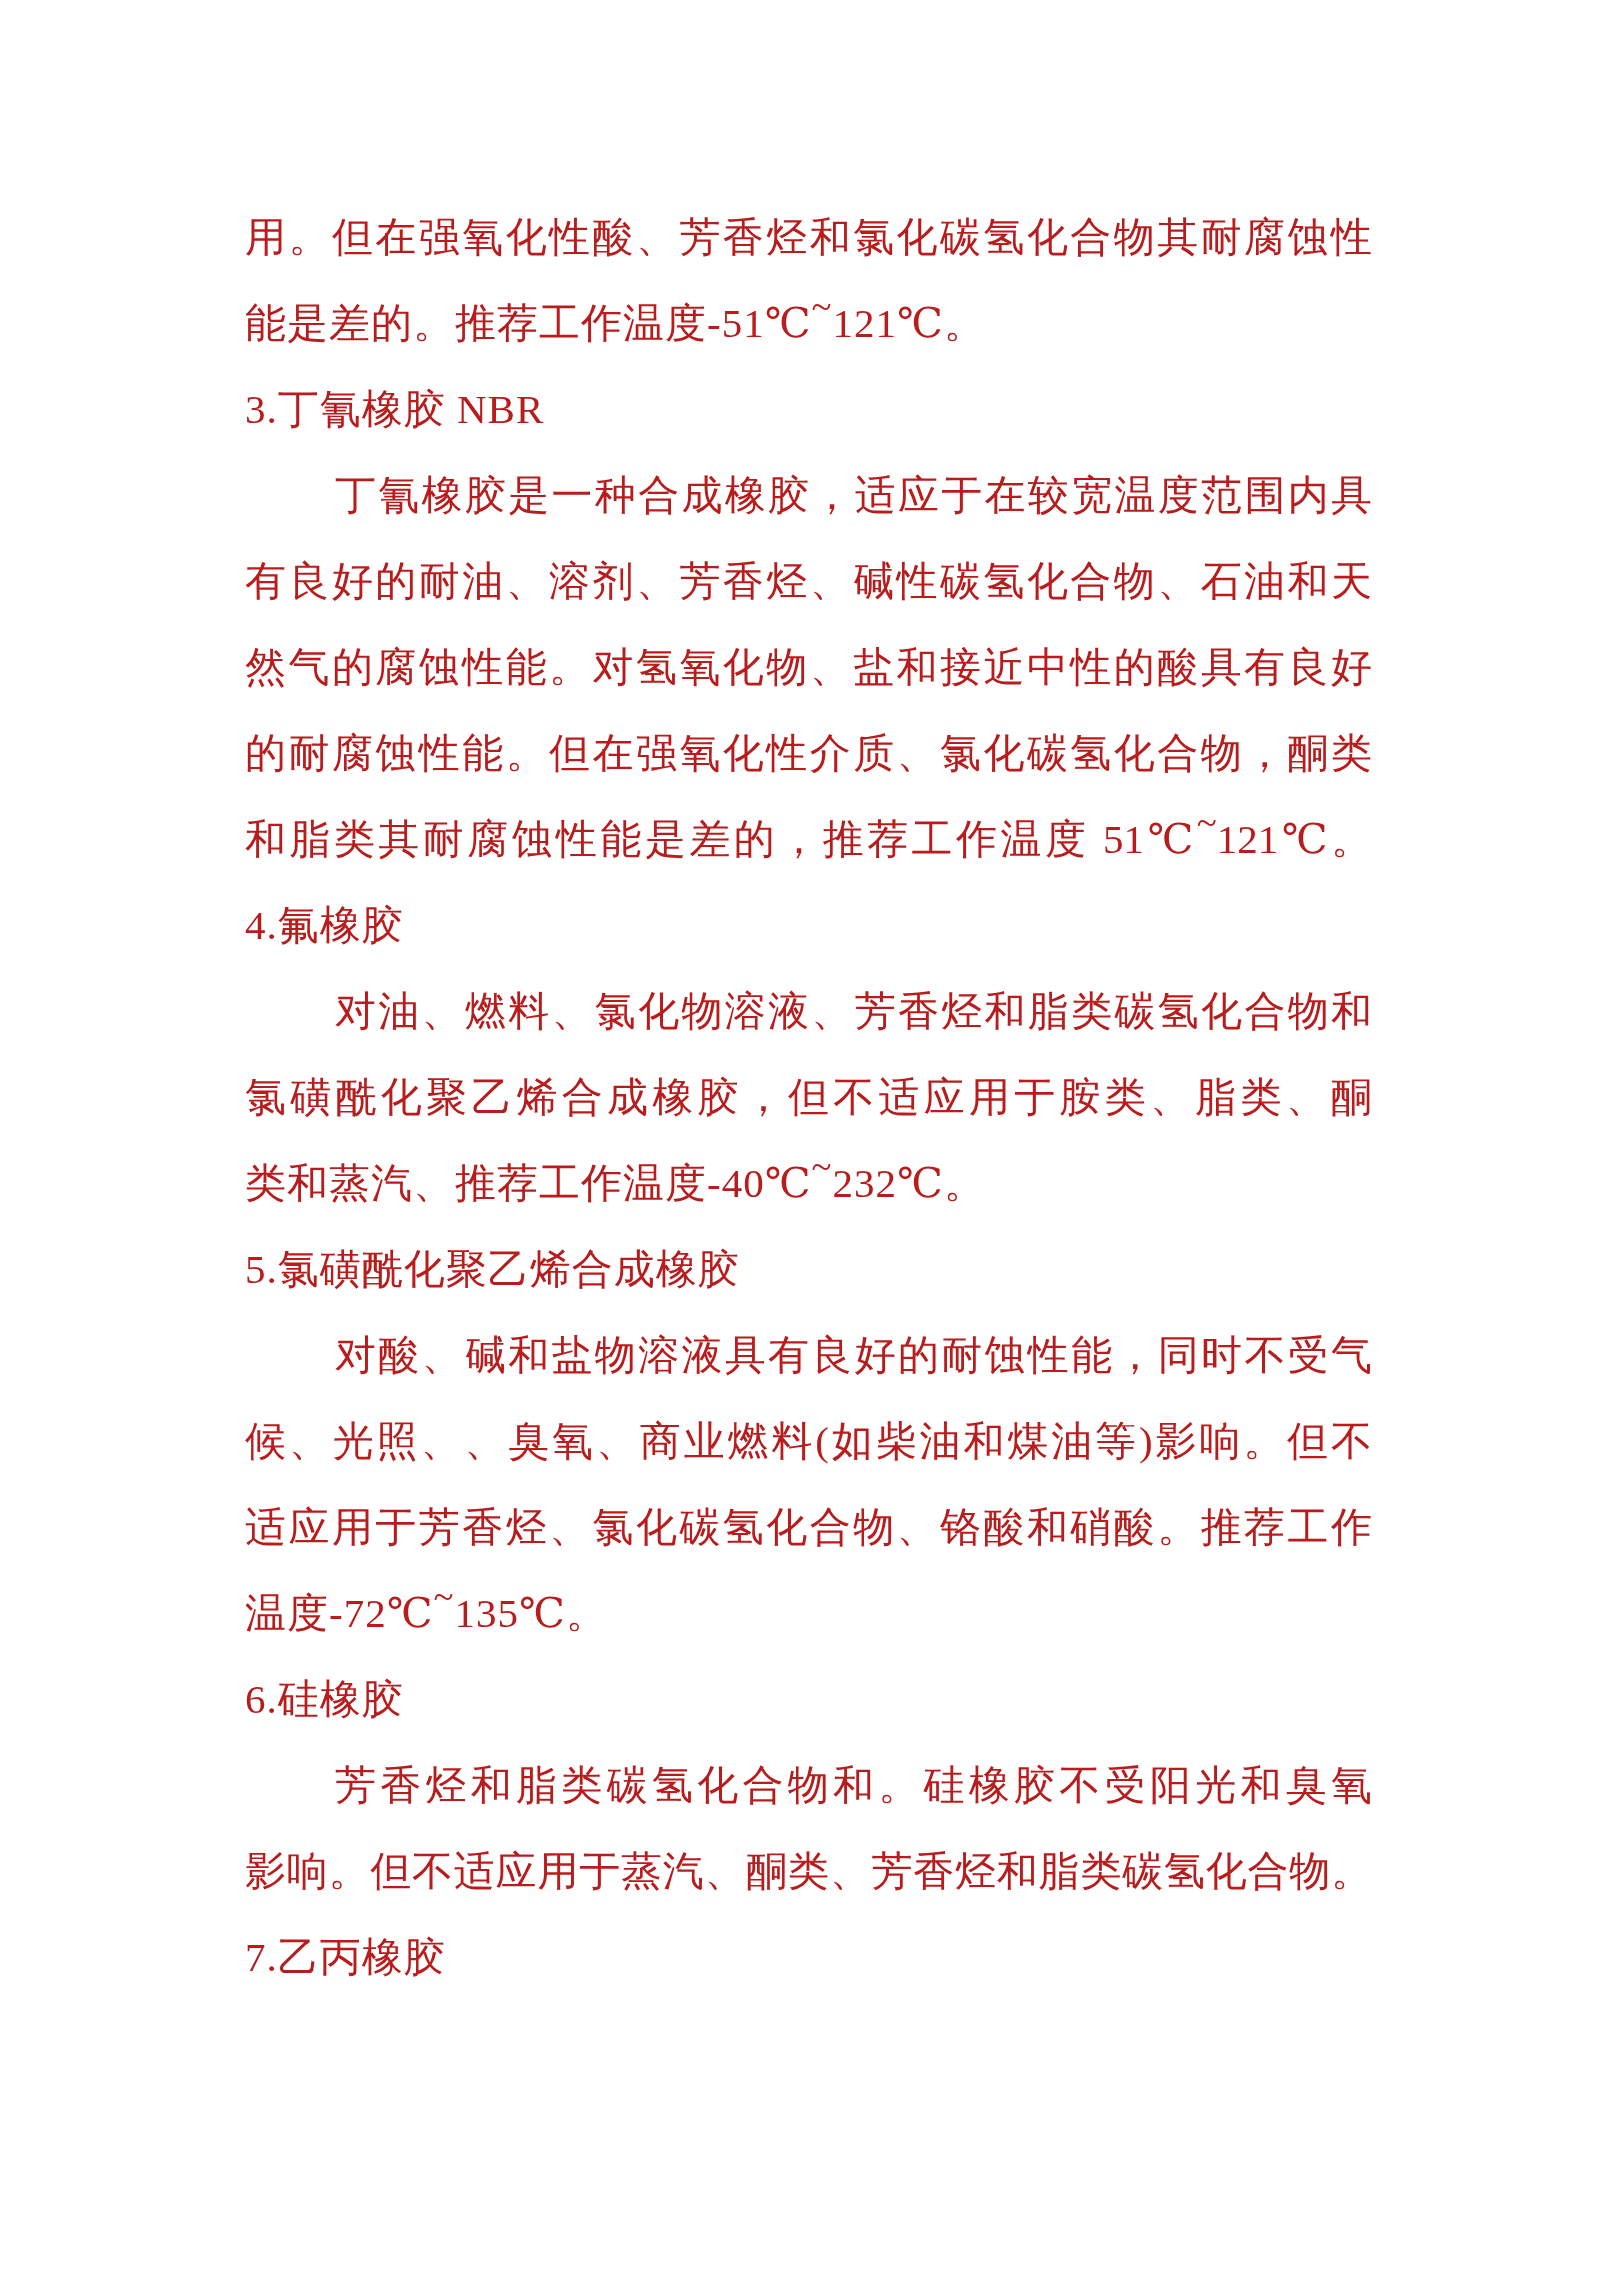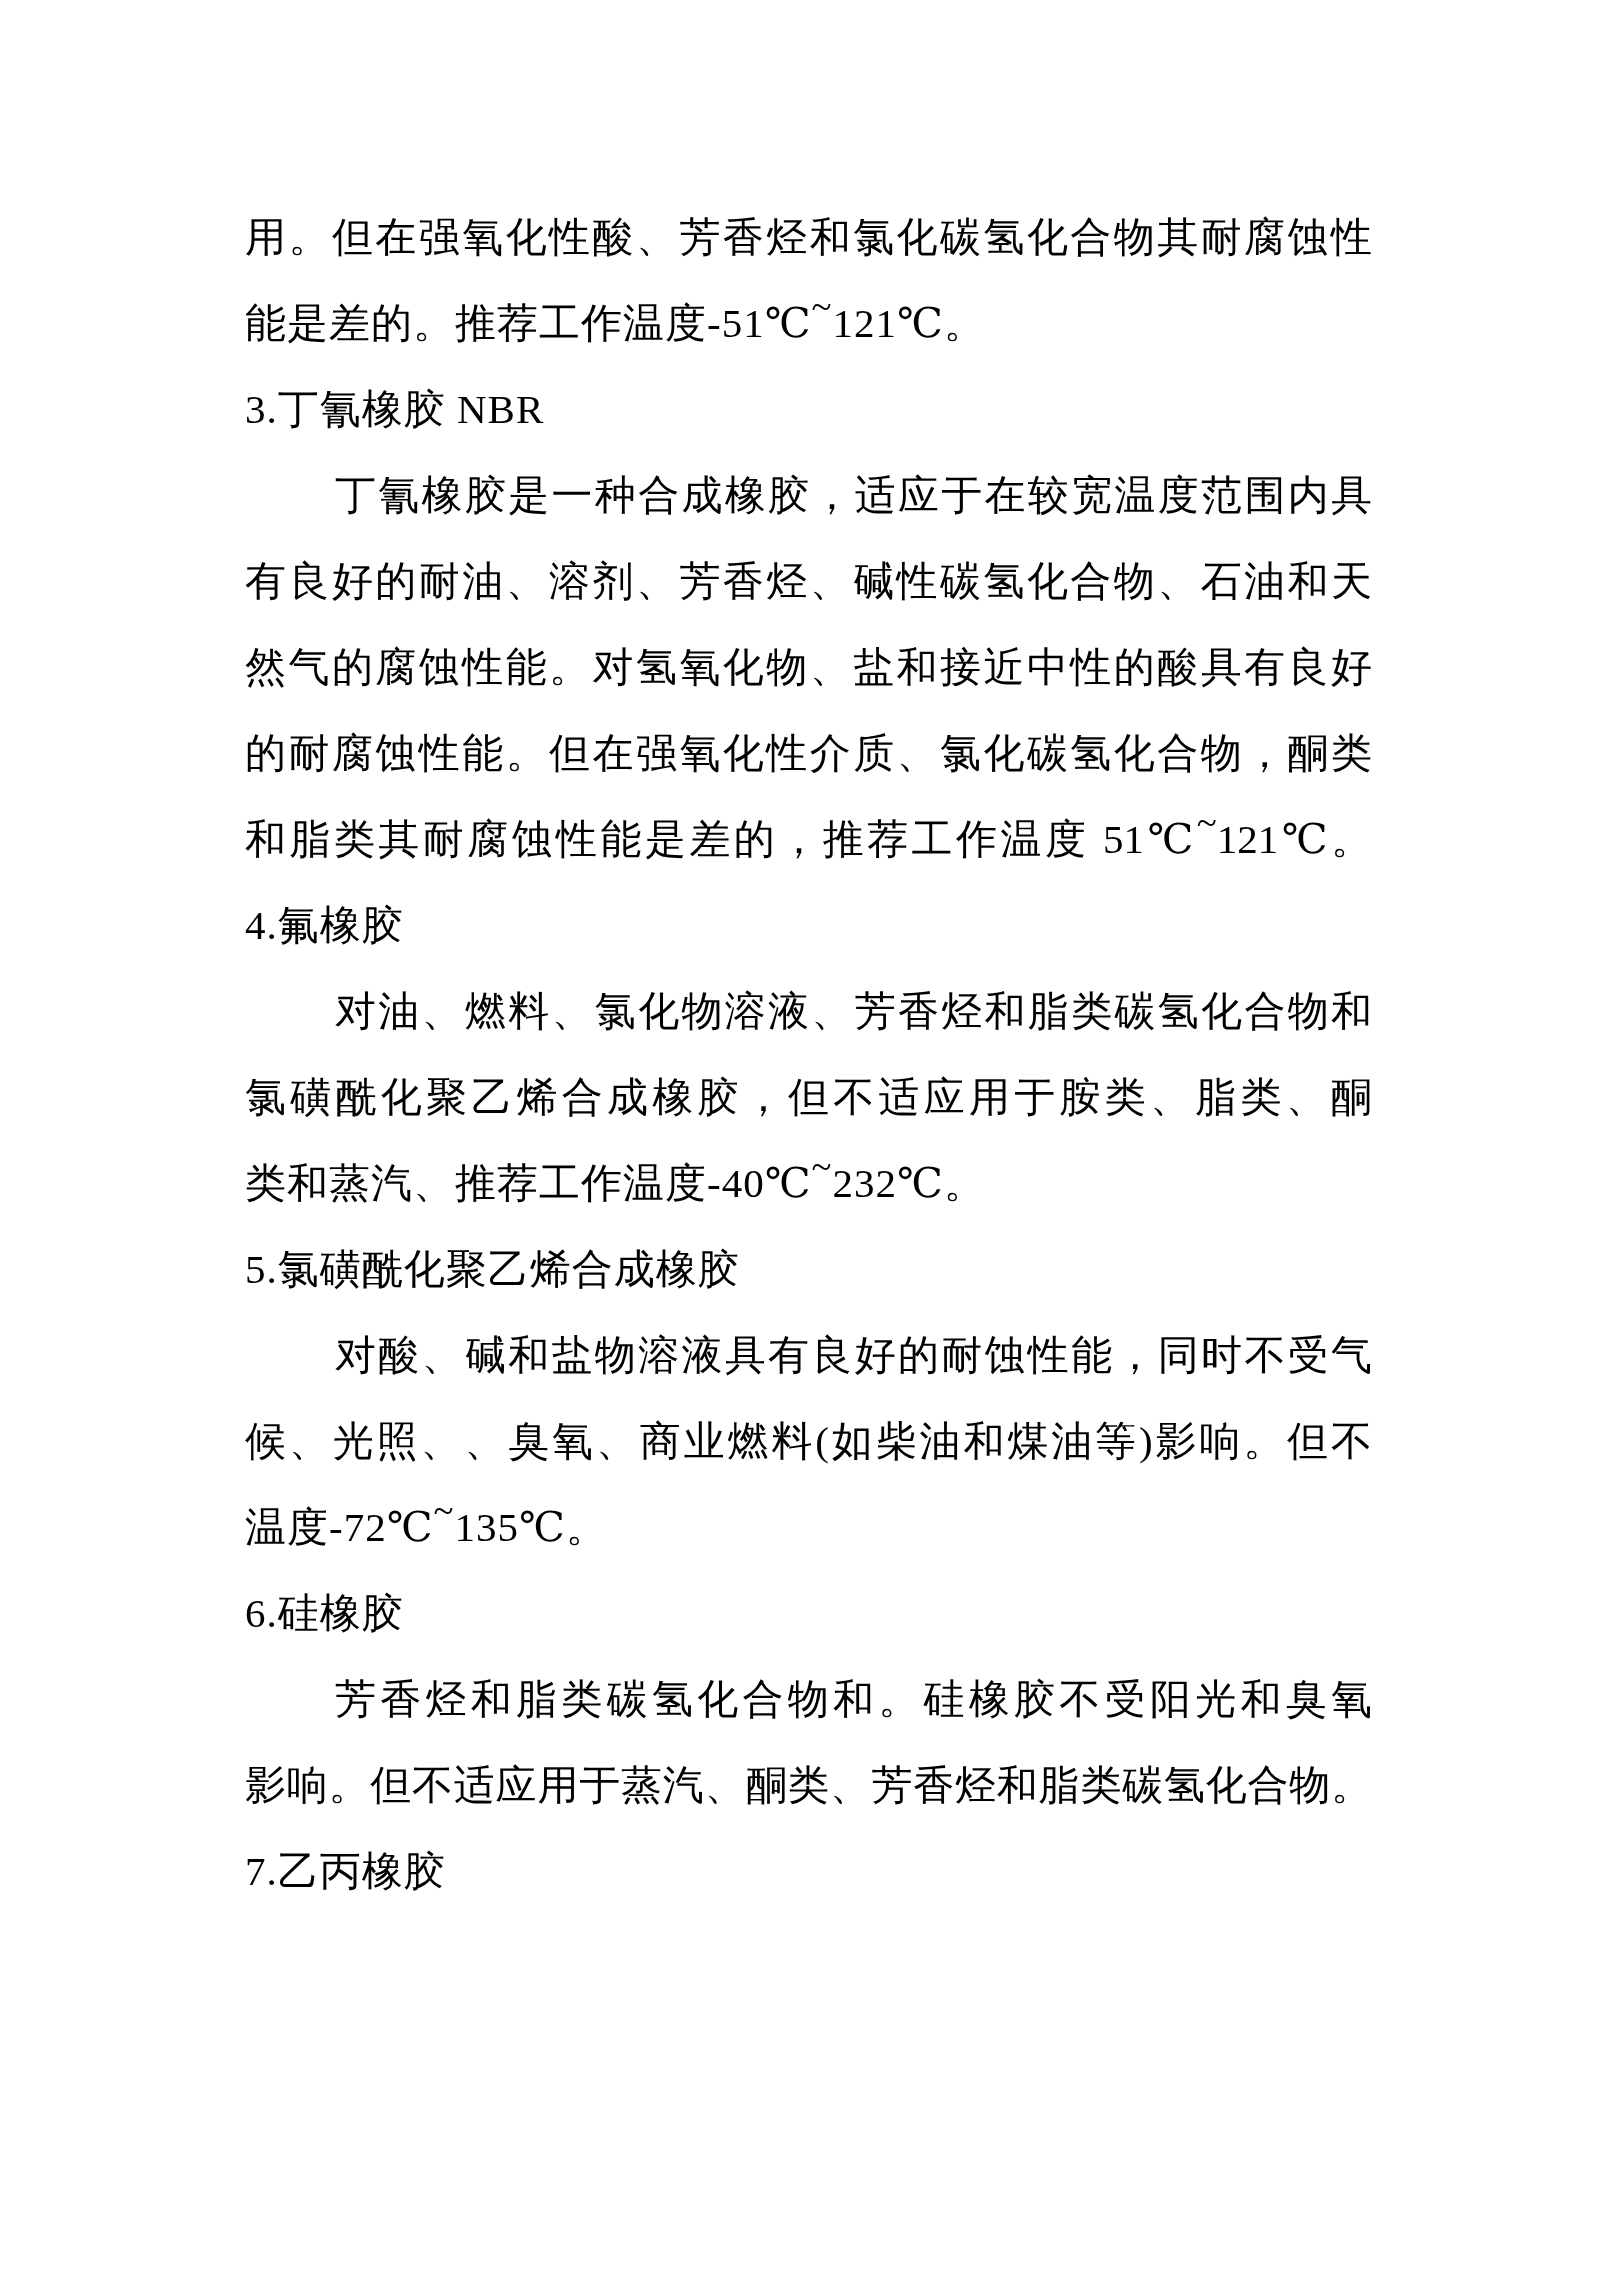--- a/index.html
+++ b/index.html
@@ -18,21 +18,21 @@
   .text-block {
     position: absolute;
     left: 245px;
     top: 194px;
     width: 1127px;
   }
   .line {
     height: 86px;
     line-height: 86px;
     font-size: 41px;
-    color: #000000;
+    color: #b91c1c;
     white-space: nowrap;
     letter-spacing: 1px;
   }
   .just {
     white-space: normal;
     text-align: justify;
     text-align-last: justify;
     -moz-text-align-last: justify;
     text-justify: inter-character;
     letter-spacing: 0;
@@ -74,20 +74,21 @@
     <div class="line just">氯磺酰化聚乙烯合成橡胶，但不适应用于胺类、脂类、酮</div>
 
     <div class="line"><span>类和蒸汽、推荐工作温度-40℃</span><span class="tl">~</span><span>232℃。</span></div>
 
     <div class="line heading">5.氯磺酰化聚乙烯合成橡胶</div>
 
     <div class="line just indent">对酸、碱和盐物溶液具有良好的耐蚀性能，同时不受气</div>
 
     <div class="line just">候、光照、、臭氧、商业燃料(如柴油和煤油等)影响。但不</div>
 
+    <div class="line just">适应用于芳香烃、氯化碳氢化合物、铬酸和硝酸。推荐工作</div>
 
     <div class="line"><span>温度-72℃</span><span class="tl">~</span><span>135℃。</span></div>
 
     <div class="line heading">6.硅橡胶</div>
 
     <div class="line just indent">芳香烃和脂类碳氢化合物和。硅橡胶不受阳光和臭氧</div>
 
     <div class="line just">影响。但不适应用于蒸汽、酮类、芳香烃和脂类碳氢化合物。</div>
 
     <div class="line heading">7.乙丙橡胶</div>

